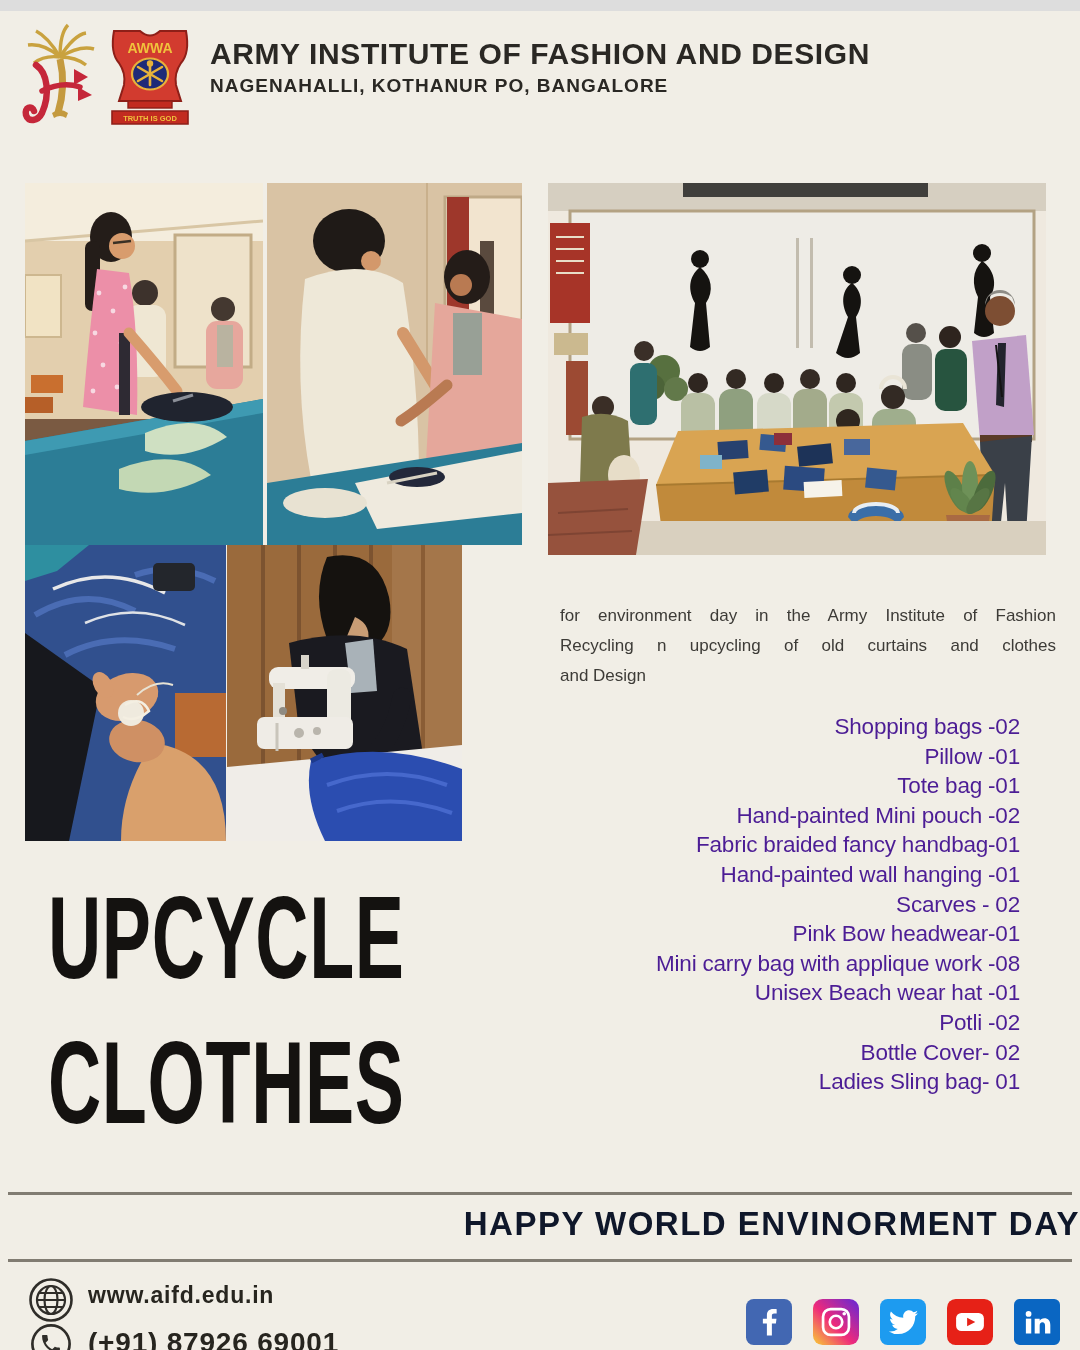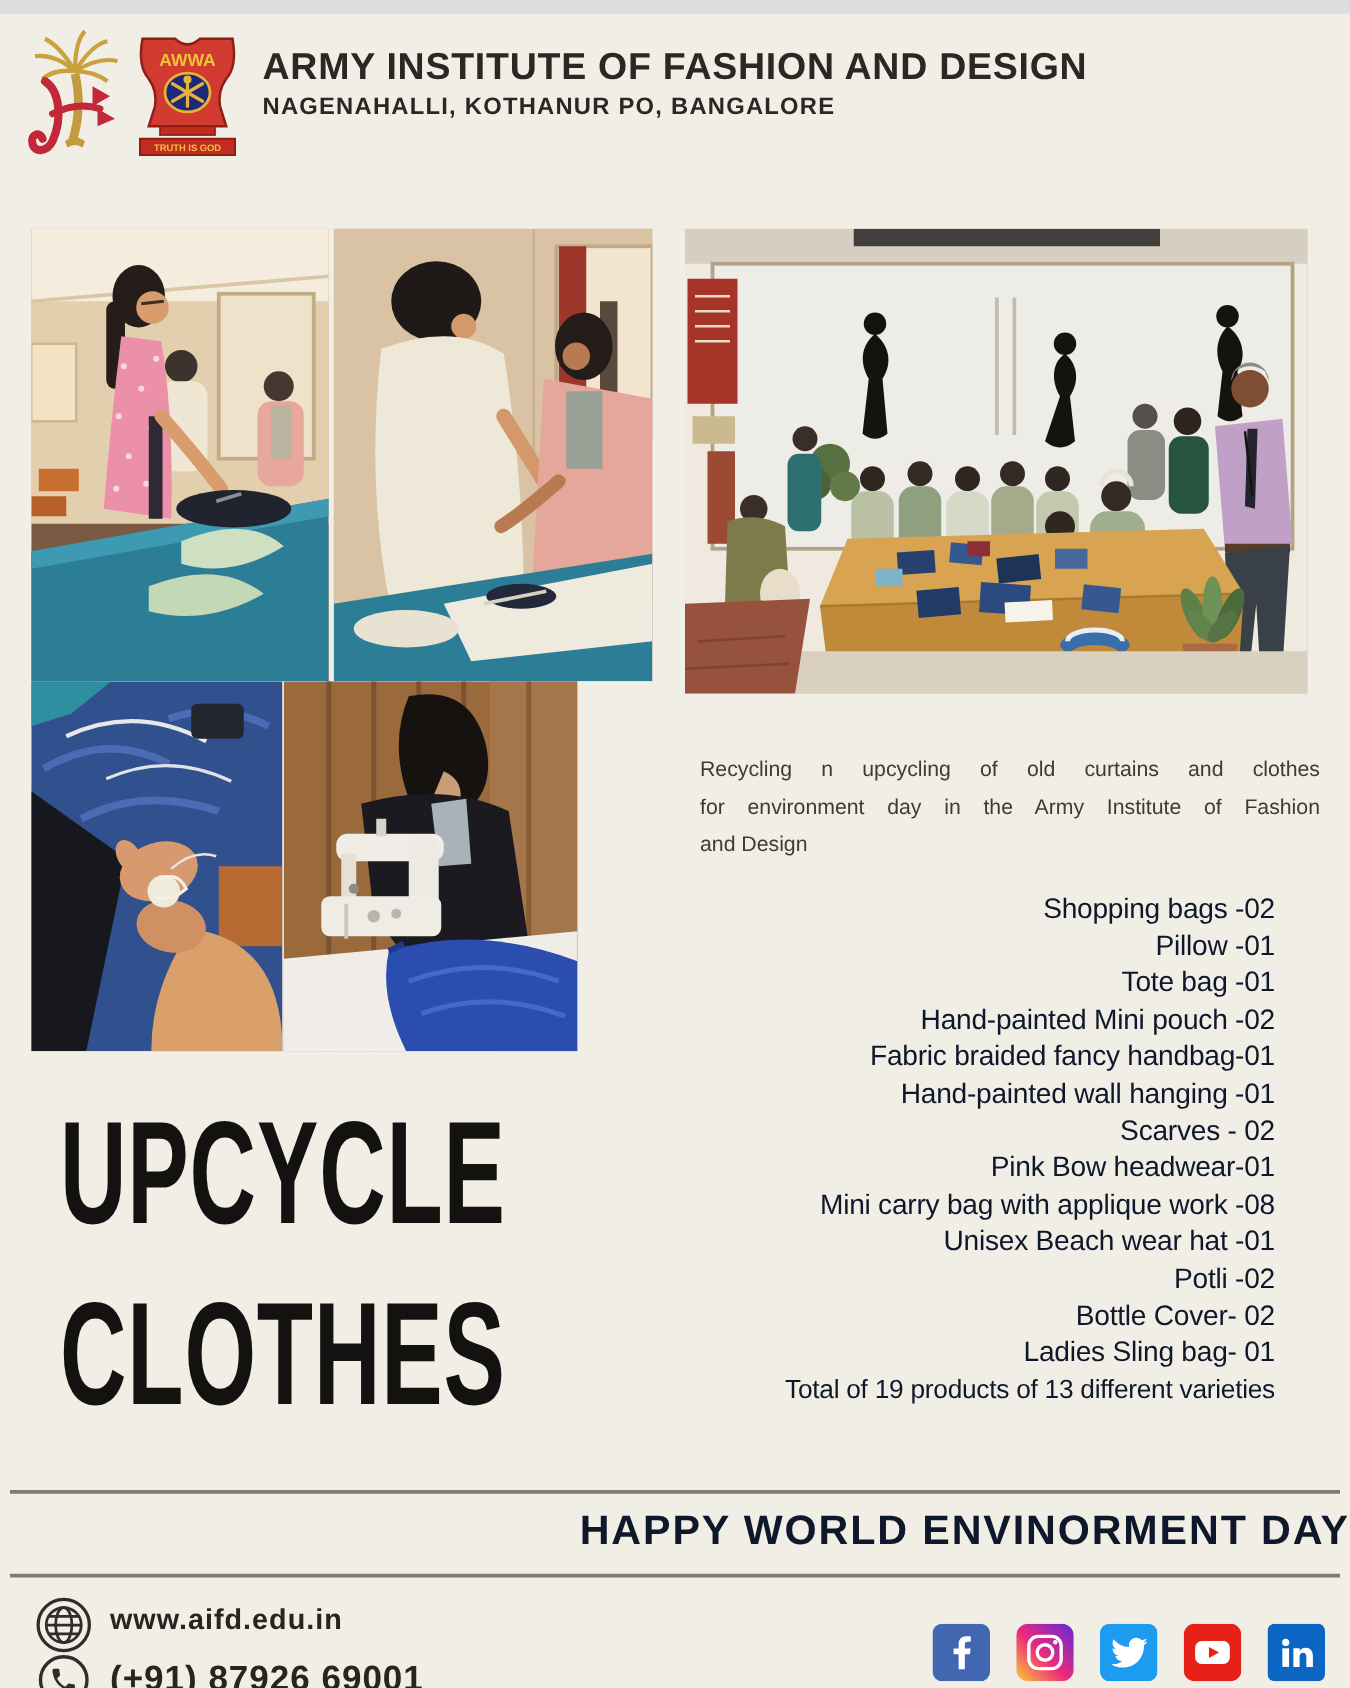--- a/index.html
+++ b/index.html
@@ -21,21 +21,21 @@
   .photo-3{left:548px; top:172px; width:498px; height:372px;}
   .photo-4{left:25px;  top:534px; width:201px; height:296px;}
   .photo-5{left:227px; top:534px; width:235px; height:296px;}
 
   
   .intro{left:560px; top:590px; width:496px; color:#3d3b37;}
   .intro-line{font-size:17px; line-height:30px; text-align:justify; text-align-last:justify; white-space:nowrap;}
   .intro-line.last{text-align-last:left;}
 
   
-  .products{left:552px; top:701px; width:468px; text-align:right; color:#0f172a;}
+  .products{left:552px; top:701px; width:468px; text-align:right; color:#4c1d95;}
   .product-list .product-line{font-size:22.5px; line-height:29.6px; letter-spacing:-0.2px; white-space:nowrap;}
   .product-total{font-size:21px; line-height:29.6px; letter-spacing:-0.2px; white-space:nowrap;}
 
   
   .headline{left:48px; top:868px; color:#141210; font-weight:700;}
   .headline .hl-line{font-size:117px; line-height:117px; letter-spacing:1px; transform:scaleX(0.63); transform-origin:left top; white-space:nowrap;}
   .headline .hl-line.second{margin-top:28px;}
 
   
   .banner-rule{left:8px; width:1064px; height:3px; background:#817c72;}
@@ -336,42 +336,41 @@
       <path d="M84 216 Q155 194 235 224 L235 296 L98 296 Q76 252 84 216 Z" fill="#2b4db0"></path>
       <g stroke="#4668cc" stroke-width="4" fill="none">
         <path d="M100 240 Q160 218 220 240"></path>
         <path d="M110 266 Q165 246 225 268"></path>
       </g>
       <path d="M84 216 L96 210" stroke="#1d3a8c" stroke-width="5"></path>
     </svg>
   </div>
 
   <div class="abs intro">
+    <div class="intro-line">for environment day in the Army Institute of Fashion</div>
     <div class="intro-line">Recycling n upcycling of old curtains and clothes</div>
-    <div class="intro-line">for environment day in the Army Institute of Fashion</div>
     <div class="intro-line last">and Design</div>
   </div>
 
   <div class="abs products">
     <div class="product-list">
         <div class="product-line">Shopping bags -02</div>
         <div class="product-line">Pillow -01</div>
         <div class="product-line">Tote bag -01</div>
         <div class="product-line">Hand-painted Mini pouch -02</div>
         <div class="product-line">Fabric braided fancy handbag-01</div>
         <div class="product-line">Hand-painted wall hanging -01</div>
         <div class="product-line">Scarves - 02</div>
         <div class="product-line">Pink Bow headwear-01</div>
         <div class="product-line">Mini carry bag with applique work -08</div>
         <div class="product-line">Unisex Beach wear hat -01</div>
         <div class="product-line">Potli -02</div>
         <div class="product-line">Bottle Cover- 02</div>
         <div class="product-line">Ladies Sling bag- 01</div>
       </div>
-    <div class="product-total">Total of 19 products of 13 different varieties</div>
   </div>
 
   <div class="abs headline">
     <div class="hl-line">UPCYCLE</div>
     <div class="hl-line second">CLOTHES</div>
   </div>
 
   <div class="abs banner-rule top"></div>
   <div class="abs banner-text">HAPPY WORLD ENVINORMENT DAY</div>
   <div class="abs banner-rule bottom"></div>

